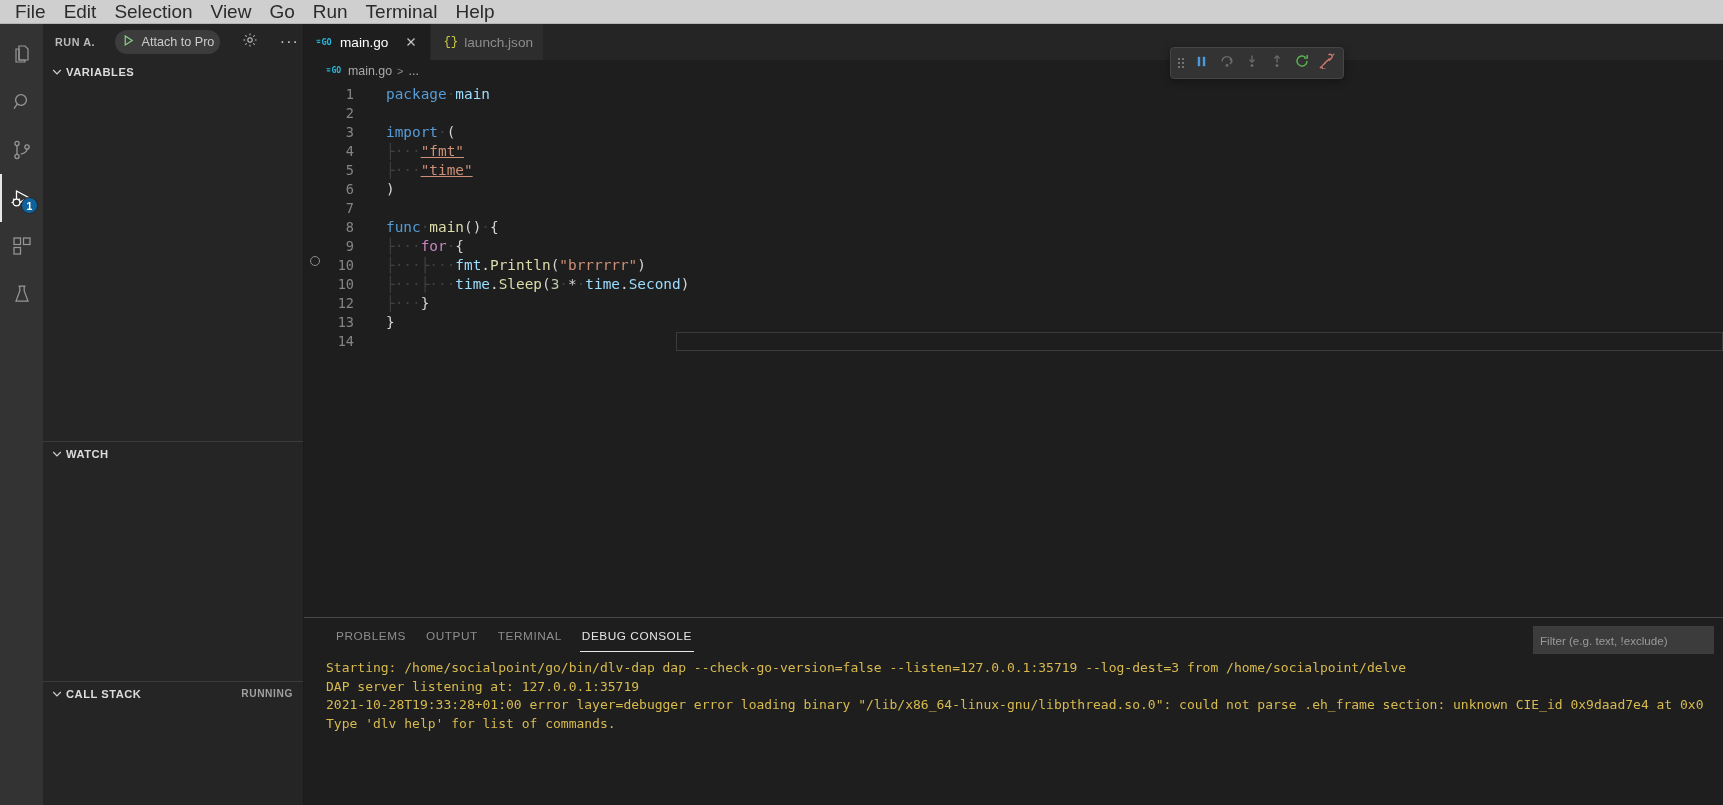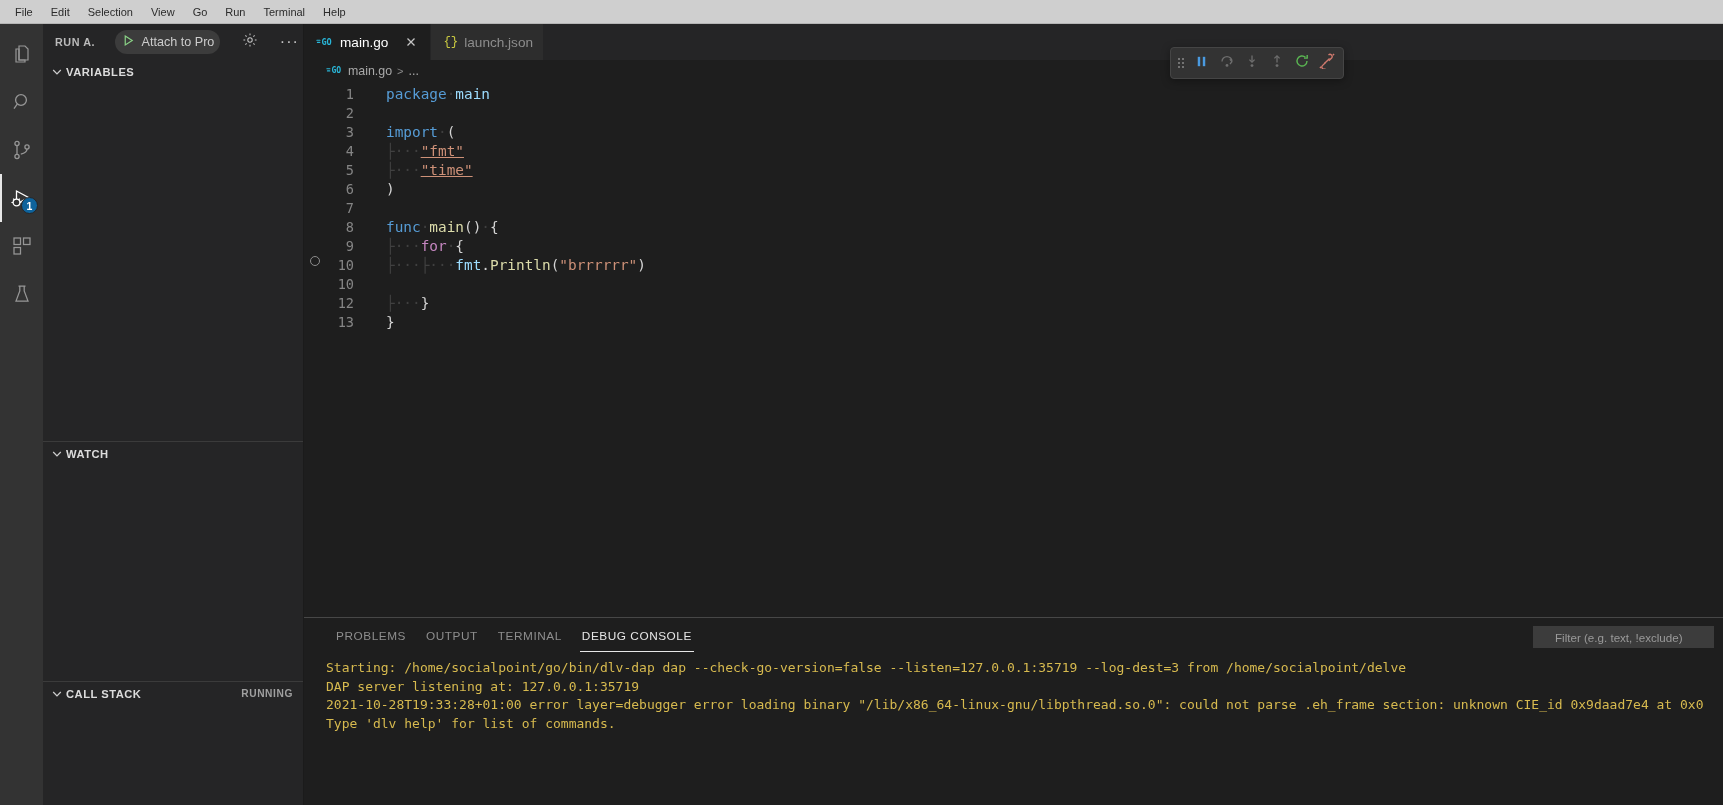--- a/index.html
+++ b/index.html
@@ -13,21 +13,21 @@
 
   
   .titlebar {
     height: 24px; width: 100%;
     background: #cfcfcf;
     display: flex; align-items: center;
     padding-left: 6px;
     border-bottom: 1px solid #b5b5b5;
   }
   .menu-item {
-    font-size: 11px; color: #2b2b2b;
+    font-size: 19px; color: #2b2b2b;
     padding: 0 9px; line-height: 22px;
     cursor: default; white-space: nowrap;
   }
 
   
   .workbench {
     display: flex;
     height: 781px;   
     width: 100%;
   }
@@ -286,25 +286,25 @@
   }
   .ptab.active { color: #e7e7e7; text-align: right; }
   .ptab.active::after {
     content: "";
     position: absolute; left: 8px; right: 8px; bottom: 1px;
     height: 1px; background: #e7e7e7;
   }
   .filter-box {
     position: absolute;
     right: 9px; top: 8px;
-    width: 181px; height: 22px;
+    width: 181px; height: 28px;
     background: #3c3c3c;
     border: 1px solid #3c3c3c;
     display: flex; align-items: center;
-    padding: 0 21px;
+    padding: 0 6px;
   }
   .filter-box input {
     background: transparent; border: none; outline: none;
     color: #cccccc; font-size: 11.6px;
     font-family: "Liberation Sans", sans-serif;
     width: 100%;
   }
   .filter-box input::placeholder { color: #9a9a9a; }
   .console-body {
     flex: 1 1 auto;
@@ -638,34 +638,41 @@
           <div class="gutter-bp">
             <span class="bp-dot"></span>
           </div>
           <div class="lineno">10</div>
           <div class="codetext"><span class="guide">├···├···</span><span class="pkg">fmt</span><span class="pct">.</span><span class="fn">Println</span><span class="pct">(</span><span class="str">"brrrrrr"</span><span class="pct">)</span></div>
         </div>
 
         <div class="crow">
           <div class="gutter-bp"></div>
           <div class="lineno">10</div>
+          <div class="codetext"><span class="guide">├···├···</span><span class="pkg">time</span><span class="pct">.</span><span class="fn">Sleep</span><span class="pct">(</span><span class="num">3</span><span class="ws">·</span><span class="pct">*</span><span class="ws">·</span><span class="pkg">time</span><span class="pct">.</span><span class="pkg">Second</span><span class="pct">)</span></div>
         </div>
 
         <div class="crow">
           <div class="gutter-bp"></div>
           <div class="lineno">12</div>
           <div class="codetext"><span class="guide">├···</span><span class="pct">}</span></div>
         </div>
 
         <div class="crow">
           <div class="gutter-bp"></div>
           <div class="lineno">13</div>
           <div class="codetext"><span class="pct">}</span></div>
         </div>
 
+        <div class="crow">
+          <div class="gutter-bp"></div>
+          <div class="lineno">14</div>
+          <div class="codetext"></div>
+          <div class="cur-line-box"></div>
+        </div>
 
       </div>
     </div>
 
     <div class="panel">
 
       <div class="panel-tabs">
         <div class="ptab">PROBLEMS</div>
         <div class="ptab">OUTPUT</div>
         <div class="ptab">TERMINAL</div>

